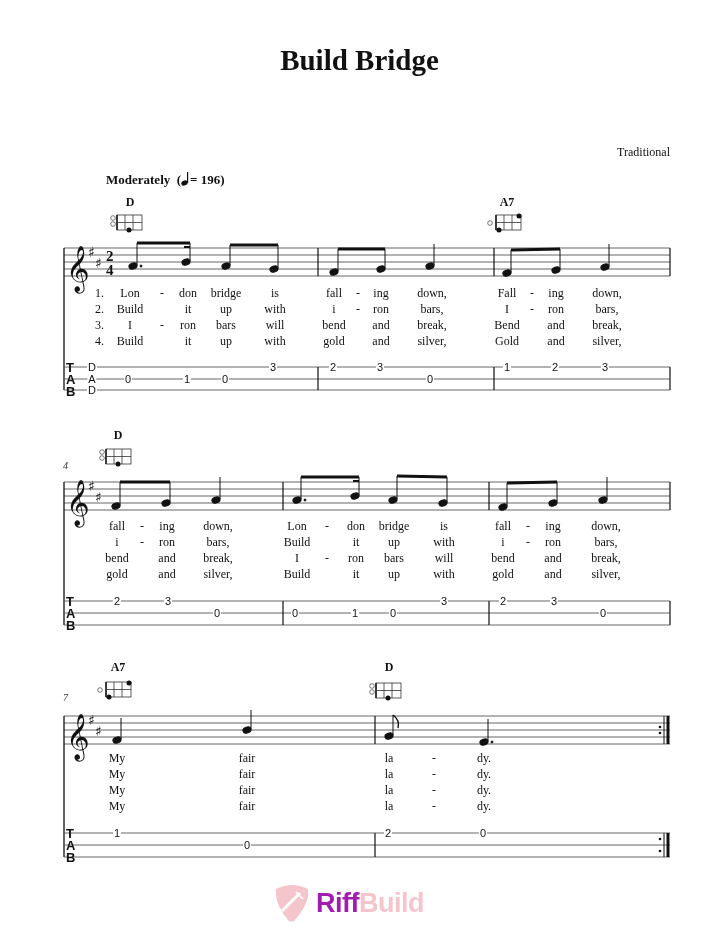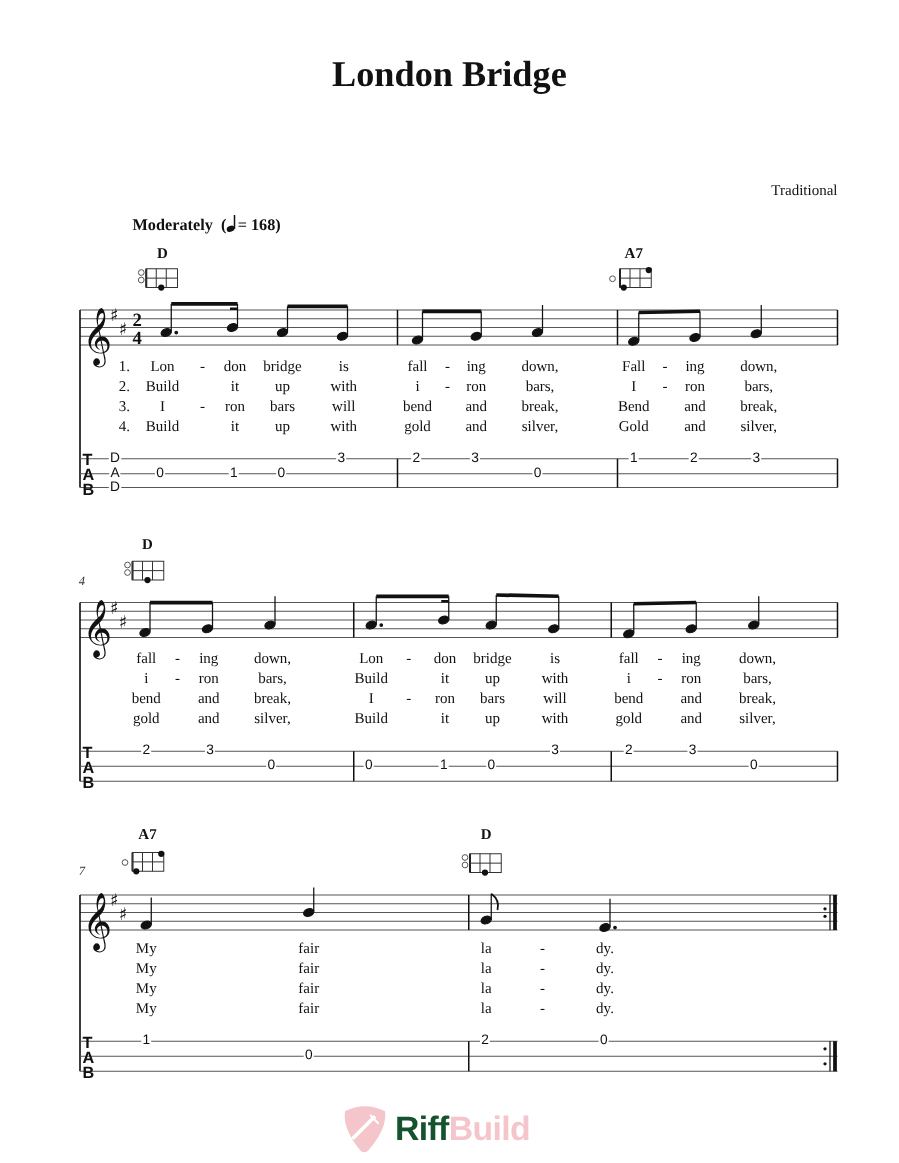--- a/index.html
+++ b/index.html
@@ -9,33 +9,33 @@
   .composer { position:absolute; right:49px; top:145px; font-size:12px; }
   .tempo { position:absolute; left:106px; top:172px; font-size:13px; font-weight:bold; }
   .chord-name { position:absolute; font-size:12px; font-weight:bold; transform:translateX(-50%); }
   .measure-num { position:absolute; font-size:10px; font-style:italic; color:#333; }
   .lyric { position:absolute; font-size:12px; transform:translateX(-50%); white-space:nowrap; }
   .lyric.verse-num { transform:none; }
   .tabnum { position:absolute; font-family:"Liberation Sans", "DejaVu Sans", sans-serif; font-size:11px; background:#fff; padding:0 1px; transform:translate(-50%,-50%); line-height:11px; }
   .tabletter { position:absolute; font-family:"Liberation Sans", "DejaVu Sans", sans-serif; font-size:11px; background:#fff; transform:translate(-50%,-50%); line-height:11px; padding:0 1px; }
   .logo { position:absolute; left:272px; top:883px; display:flex; align-items:center; gap:4px; }
   .logo-text { font-family:"Liberation Sans", "DejaVu Sans", sans-serif; font-weight:bold; font-size:27px; color:#f4c6cc; letter-spacing:-0.5px; }
-  .logo-text .riff { color:#14532d; }
+  .logo-text .riff { color:#a21caf; }
 </style>
 </head>
 <body>
 
-<div class="title">London Bridge</div>
+<div class="title">Build Bridge</div>
 <div class="composer">Traditional</div>
 <div class="tempo">
   <span>Moderately</span>
   <span>&nbsp;(</span><svg width="9" height="14" viewBox="0 0 9 14" style="vertical-align:-2px">
       <ellipse cx="3.5" cy="11" rx="3.3" ry="2.4" fill="#111" transform="rotate(-20 3.5 11)"></ellipse>
       <rect x="6" y="0" width="1.2" height="11" fill="#111"></rect>
-    </svg><span>= 168</span><span>)</span>
+    </svg><span>= 196</span><span>)</span>
 </div>
 
 <div>
   <div class="chord-name" style="left:130px; top:195px;">D</div>
   <div class="chord-name" style="left:507px; top:195px;">A7</div>
 
   <svg class="abs" style="left:0; top:0;" width="719" height="420">
 
     <g transform="translate(115,215)">
       <circle cx="-2" cy="3" r="2.3" fill="none" stroke="#555" stroke-width="0.8"></circle>

